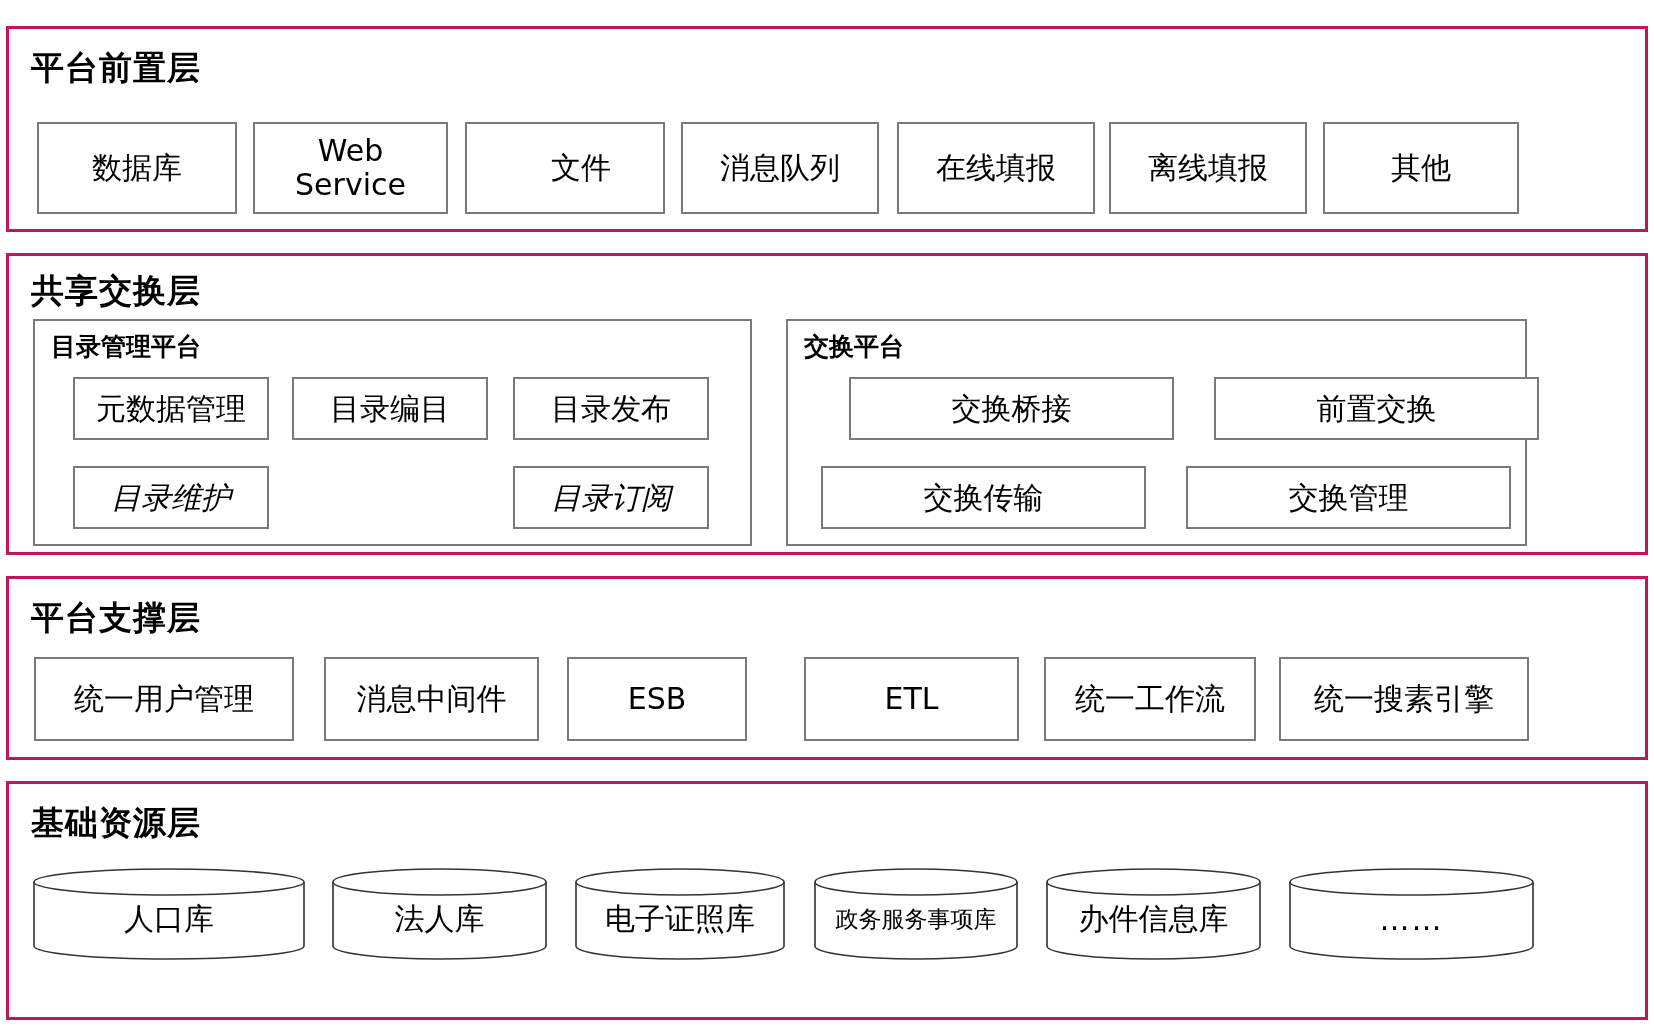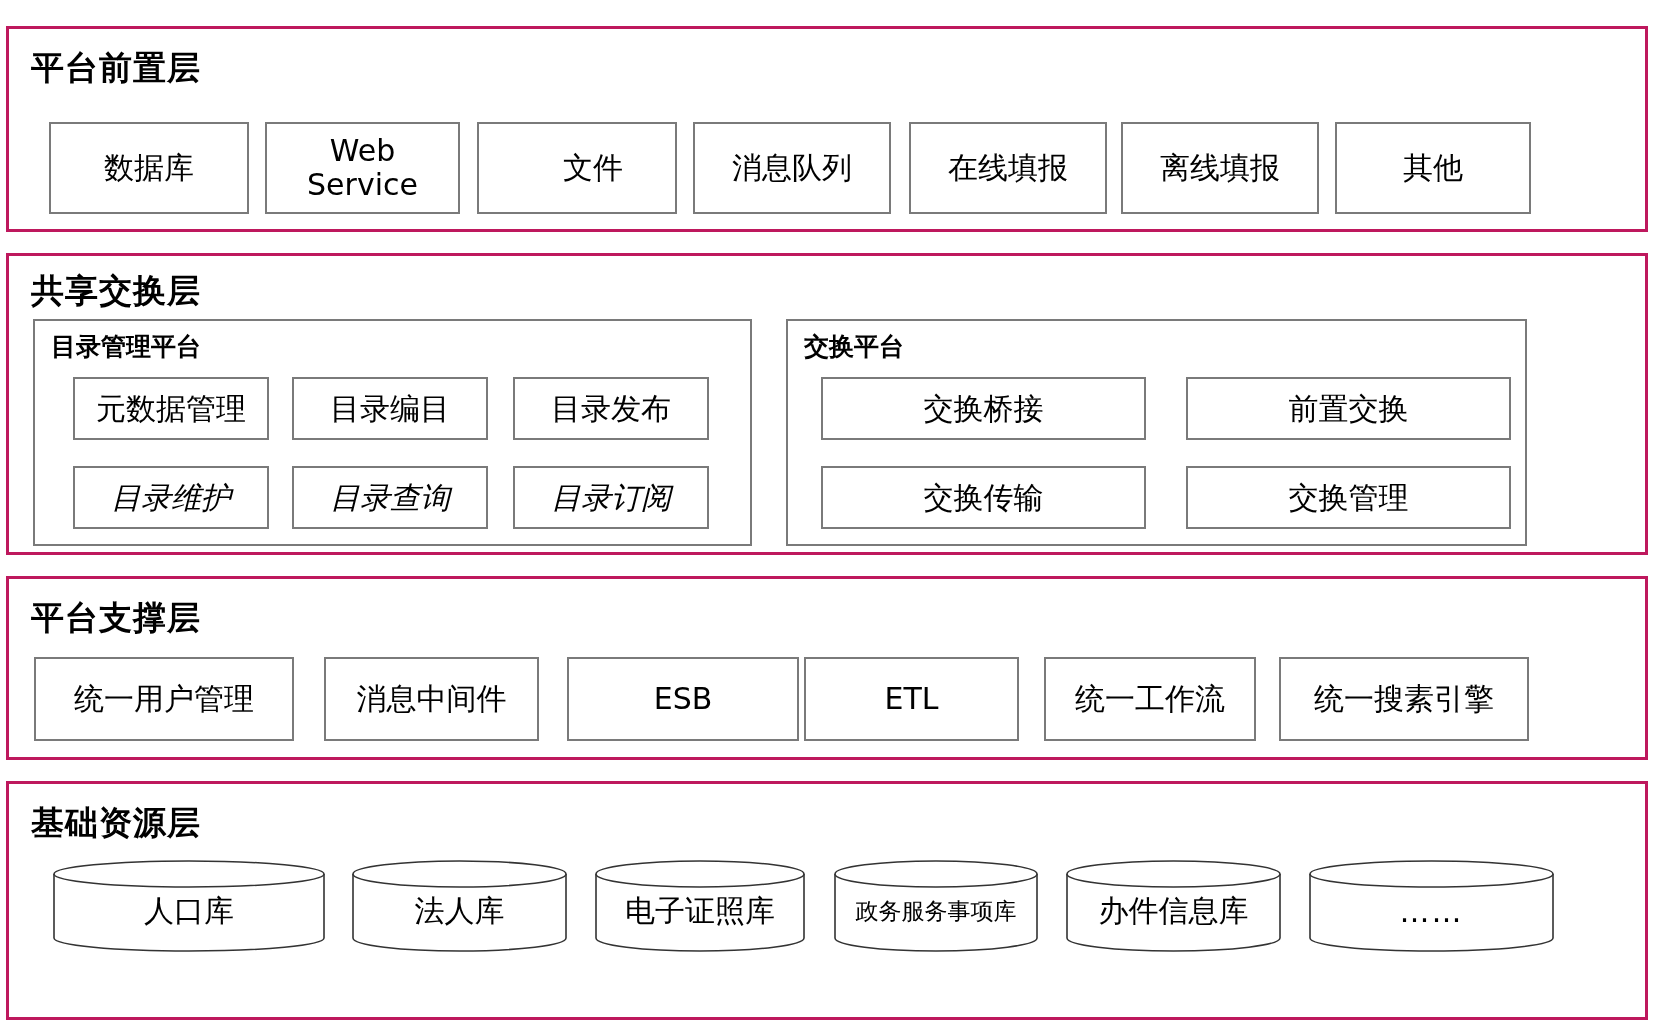--- a/index.html
+++ b/index.html
@@ -62,21 +62,20 @@
   }
 
   
   #layer-front .layer-title { top: 22px; }
   .front-row {
     position: absolute;
     top: 93px;
     left: 0;
     right: 0;
     height: 64px;
-    margin-left: 12px;
   }
   .front-row .node {
     position: absolute;
     top: 0;
     height: 92px;
   }
   .fn0 { left: 28px;   width: 200px; }
   .fn1 { left: 244px;  width: 195px; }
   .fn2 { left: 456px;  width: 200px; padding-left: 32px; }
   .fn3 { left: 672px;  width: 198px; }
@@ -110,52 +109,51 @@
   .cg-c0 { left: 38px;  }
   .cg-c1 { left: 257px; }
   .cg-c2 { left: 478px; }
   .cg-r0 { top: 56px;  }
   .cg-r1 { top: 145px; font-style: italic; }
 
   
   .eg { height: 63px; width: 325px; }
   .eg-c0 { left: 33px;  }
   .eg-c1 { left: 398px; }
-  .eg-r0 { top: 56px;  }
+  .eg-r0 { top: 56px; margin-left: 28px;  }
   .eg-r1 { top: 145px; }
 
   
   #layer-supp .layer-title { top: 22px; }
   .supp-row {
     position: absolute;
     top: 78px; left: 0; right: 0; height: 84px;
   }
   .supp-row .node {
     position: absolute;
     top: 0;
     height: 84px;
   }
   .sn0 { left: 25px;   width: 260px; }
   .sn1 { left: 315px;  width: 215px; }
-  .sn2 { left: 558px;  width: 232px; }
+  .sn2 { left: 558px;  width: 180px; }
   .sn3 { left: 795px;  width: 215px; }
   .sn4 { left: 1035px; width: 212px; }
   .sn5 { left: 1270px; width: 250px; }
 
   
   #layer-base .layer-title { top: 22px; }
   .base-row {
     position: absolute;
     top: 68px; left: 0; right: 0; height: 95px;
   }
   .cylinder {
     position: absolute;
-    top: 8px;
+    top: 16px;
     height: 92px;
-    margin-left: 20px;
   }
   .cylinder svg {
     position: absolute;
     inset: 0;
     width: 100%;
     height: 100%;
     display: block;
   }
   .cyl-label {
     position: absolute;
@@ -200,21 +198,20 @@
 
   <div class="layer" id="layer-share">
     <div class="layer-title">共享交换层</div>
 
     <div class="subpanel" id="panel-catalog">
       <div class="subpanel-title">目录管理平台</div>
       <div class="node cg cg-c0 cg-r0">元数据管理</div>
       <div class="node cg cg-c1 cg-r0">目录编目</div>
       <div class="node cg cg-c2 cg-r0">目录发布</div>
       <div class="node cg cg-c0 cg-r1">目录维护</div>
-      <div class="node cg cg-c1 cg-r1">目录查询</div>
       <div class="node cg cg-c2 cg-r1">目录订阅</div>
     </div>
 
     <div class="subpanel" id="panel-exchange">
       <div class="subpanel-title">交换平台</div>
       <div class="node eg eg-c0 eg-r0">交换桥接</div>
       <div class="node eg eg-c1 eg-r0">前置交换</div>
       <div class="node eg eg-c0 eg-r1">交换传输</div>
       <div class="node eg eg-c1 eg-r1">交换管理</div>
     </div>

